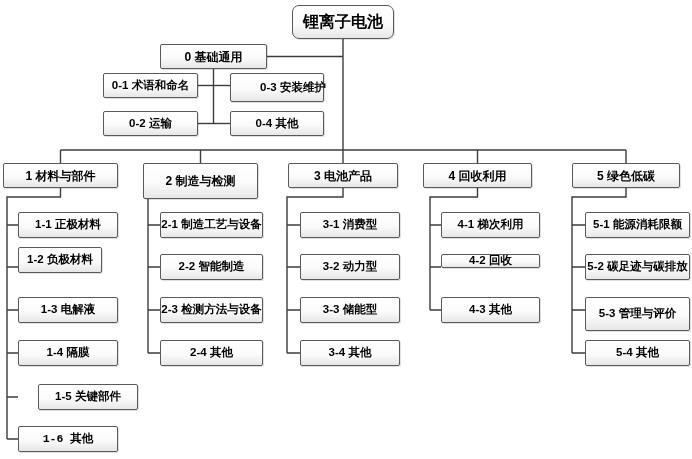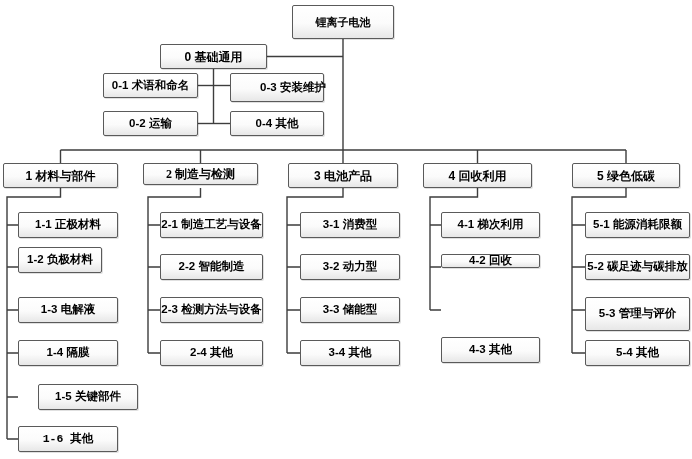--- a/index.html
+++ b/index.html
@@ -10,34 +10,34 @@
   #wires{position:absolute;left:0;top:0;width:692px;height:459px;pointer-events:none;}
   .node{
     position:absolute;box-sizing:border-box;
     border:1.6px solid #5a5a5a;border-radius:2px;
     background:linear-gradient(180deg,#ffffff 0%,#fbfbfb 55%,#e7e7e7 100%);
     box-shadow:1px 1px 0 rgba(0,0,0,0.12);
     display:flex;align-items:center;justify-content:center;
     font-weight:bold;color:#000;white-space:nowrap;
     font-size:11.5px;line-height:1;
   }
-  .lvl-root{font-size:11px;}
+  .lvl-root{font-size:16px;border-radius:7px;}
   .lvl-head{font-size:12px;}
 
   
   #n-root   {left:292px;top:5px;  width:102px;height:34px;}
   #n-base   {left:160px;top:44px; width:107px;height:25px;}
   #n-base-c0{left:103px;top:73px; width:95px; height:25px;}
   #n-base-c1{left:103px;top:111px;width:95px; height:25px;}
   #n-base-c2{left:230px;top:73px; width:94px; height:29px;padding-left:32px;}
   #n-base-c3{left:230px;top:111px;width:94px; height:25px;}
 
   
   #n-b1{left:3px;  top:163px;width:115px;height:25px;text-align:right;}
-  #n-b2{left:143px;top:163px;width:115px;height:22px;font-family:Liberation Serif, serif;}
+  #n-b2{left:143px;top:163px;width:115px;height:36px;}
   #n-b3{left:288px;top:163px;width:110px;height:25px;}
   #n-b4{left:423px;top:163px;width:109px;height:25px;}
   #n-b5{left:572px;top:163px;width:108px;height:25px;}
 
   
   #n-b1-c0{left:18px;top:212px;width:100px;height:26px;}
   #n-b1-c1{left:18px;top:247px;width:84px;height:26px;}
   #n-b1-c2{left:18px;top:297px;width:100px;height:26px;}
   #n-b1-c3{left:18px;top:340px;width:100px;height:26px;}
   #n-b1-c4{left:18px;top:384px;width:100px;height:26px;margin-left:20px;}
@@ -48,21 +48,21 @@
   #n-b2-c2{left:160px;top:297px;width:103px;height:26px;}
   #n-b2-c3{left:160px;top:340px;width:103px;height:26px;}
   
   #n-b3-c0{left:300px;top:212px;width:100px;height:26px;}
   #n-b3-c1{left:300px;top:254px;width:100px;height:26px;}
   #n-b3-c2{left:300px;top:297px;width:100px;height:26px;}
   #n-b3-c3{left:300px;top:340px;width:100px;height:26px;}
   
   #n-b4-c0{left:441px;top:212px;width:99px;height:26px;}
   #n-b4-c1{left:441px;top:254px;width:99px;height:14px;}
-  #n-b4-c2{left:441px;top:297px;width:99px;height:26px;margin-top:40px;}
+  #n-b4-c2{left:441px;top:297px;width:99px;height:26px;}
   
   #n-b5-c0{left:585px;top:212px;width:105px;height:26px;}
   #n-b5-c1{left:585px;top:254px;width:105px;height:26px;}
   #n-b5-c2{left:585px;top:297px;width:105px;height:34px;}
   #n-b5-c3{left:585px;top:340px;width:105px;height:26px;}
 </style>
 </head>
 <body>
 
 <div id="stage">

